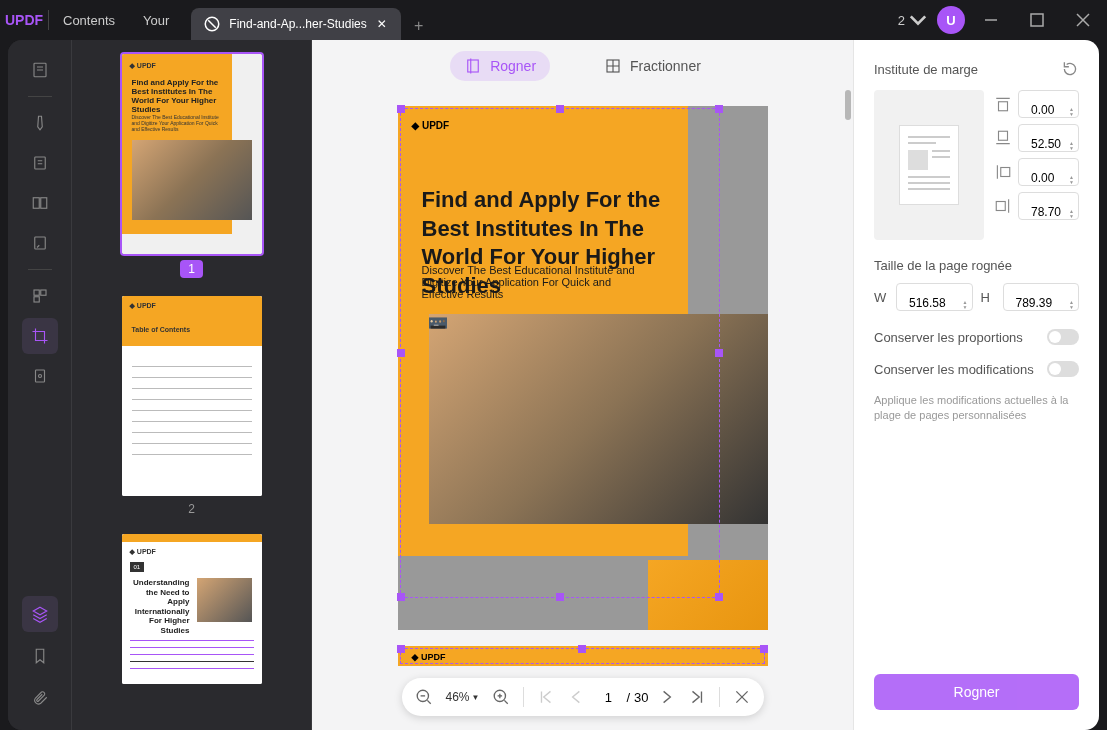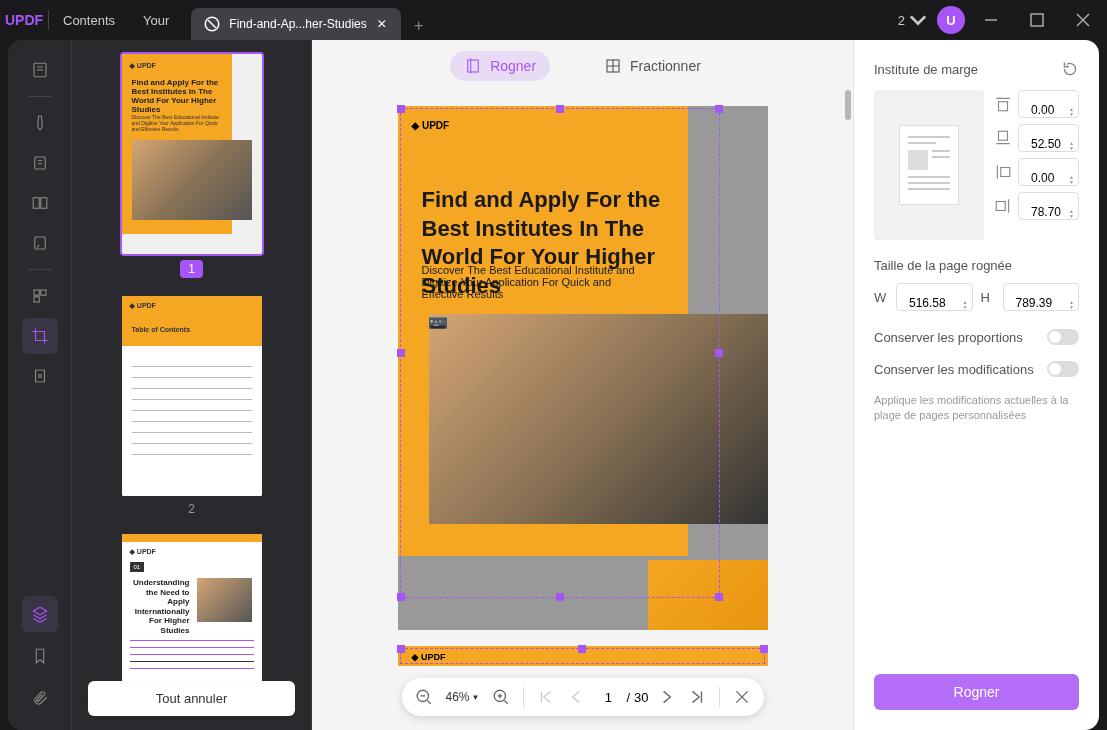--- a/index.html
+++ b/index.html
@@ -270,21 +270,20 @@
         <div class="thumb3-lines">
           <div class="thumb3-line"></div>
             <div class="thumb3-line"></div>
             <div class="thumb3-line"></div>
           <div class="thumb3-line" style="background:#333"></div>
             <div class="thumb3-line"></div>
         </div>
       </div>
     </div>
 
-    <button class="undo-all">Tout annuler</button>
   </div>
 
   <div class="content">
     <div class="top-tools">
       <div class="tool-btn active">
         <svg viewBox="0 0 24 24" fill="none" stroke="currentColor" stroke-width="1.5">
             <rect x="5" y="4" width="14" height="16"></rect>
             <line x1="9" y1="2" x2="9" y2="22"></line>
           </svg>
         <span>Rogner</span>

